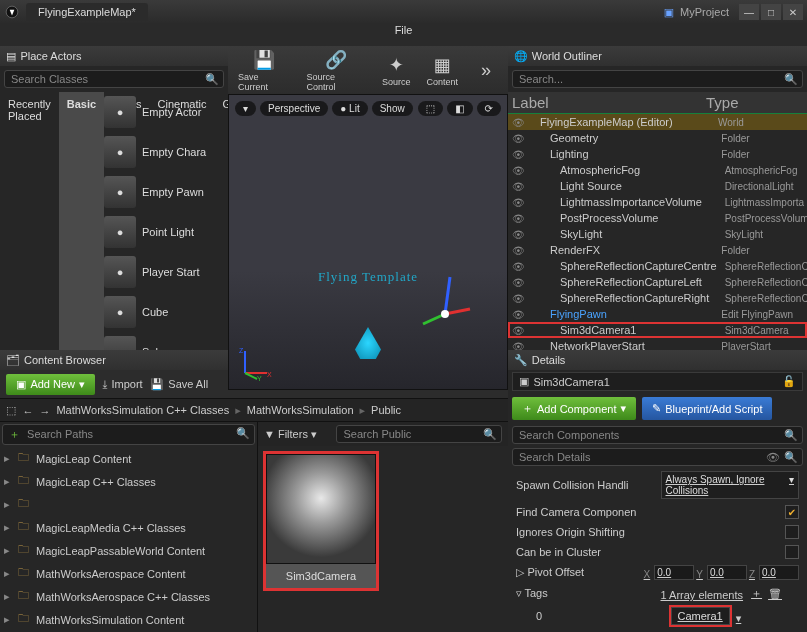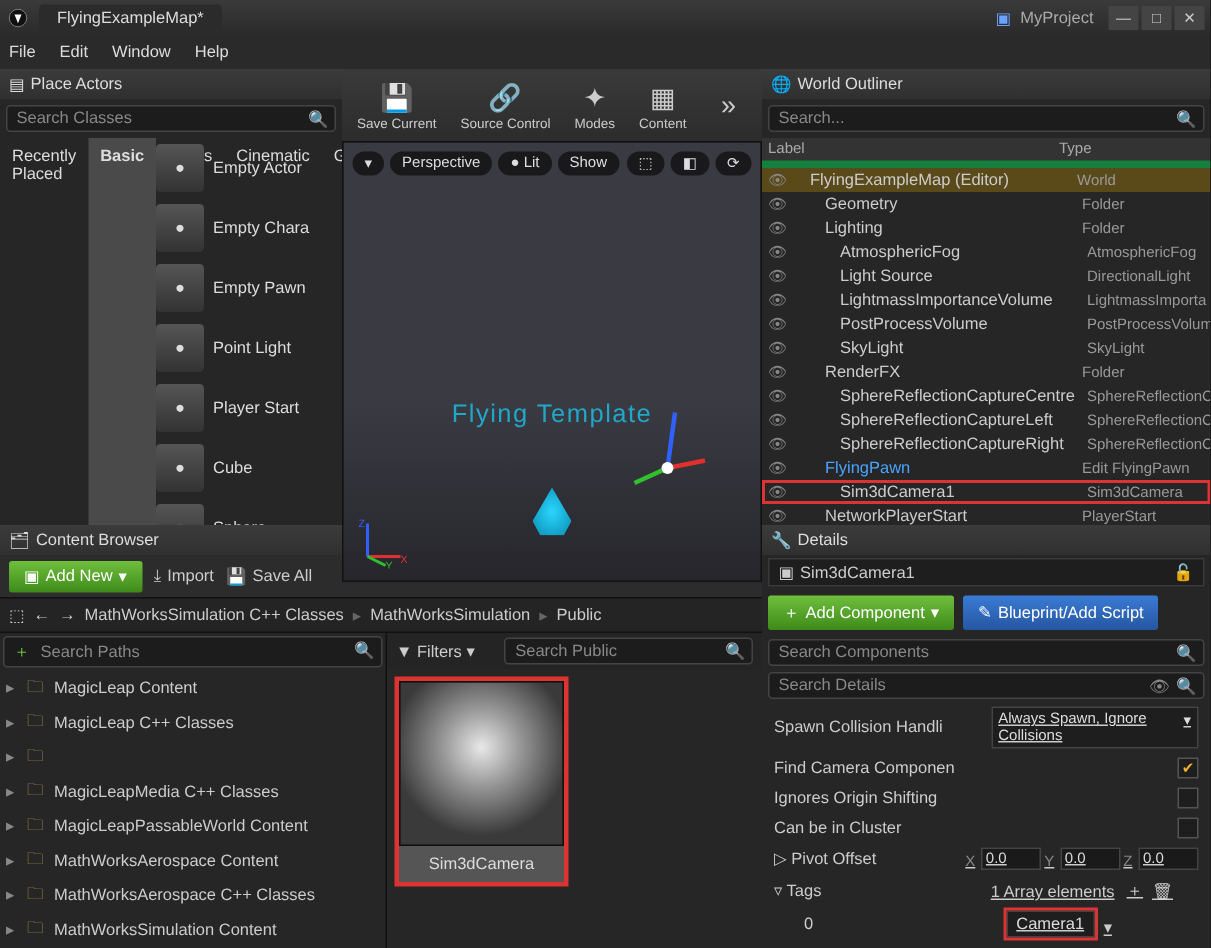--- a/index.html
+++ b/index.html
@@ -3,21 +3,21 @@
 <meta charset="utf-8">
 <style>
 * { box-sizing: border-box; margin: 0; padding: 0; }
 body { background: #1a1a1a; color: #ccc; font-family: "Segoe UI", Arial, sans-serif; font-size: 11px; width: 807px; height: 632px; overflow: hidden; }
 .titlebar { height: 24px; background: linear-gradient(#3a3a3a,#2a2a2a); display: flex; align-items: center; padding: 0 4px; }
 .titlebar .logo { width: 16px; height: 16px; display: inline-flex; align-items: center; justify-content: center; margin-right: 6px; }
 .titlebar .tabtitle { background: #2b2b2b; padding: 3px 12px; border-radius: 3px 3px 0 0; font-size: 11px; color: #ddd; }
 .titlebar .spacer { flex: 1; }
 .titlebar .project { color: #aaa; margin-right: 8px; }
 .winbtn { width: 20px; height: 16px; background: #444; margin-left: 2px; display: flex; align-items: center; justify-content: center; font-size: 10px; cursor: pointer; }
-.menubar { height: 22px; display: flex; align-items: center; padding: 0 6px; gap: 16px; background: #2a2a2a; }
+.menubar { height: 22px; display: flex; align-items: center; padding: 0 6px; gap: 16px; background: #2a2a2a; flex-direction: column; }
 .menubar span { color: #ddd; cursor: pointer; }
 .main { display: grid; grid-template-columns: 228px 280px 1fr; grid-template-rows: 1fr; height: 304px; }
 .panel-header { background: linear-gradient(#3b3b3b,#303030); height: 20px; display: flex; align-items: center; padding: 0 6px; font-size: 11px; color: #ddd; }
 .panel-header .icon { margin-right: 4px; }
 .search { background: #1c1c1c; border: 1px solid #444; border-radius: 3px; padding: 2px 20px 2px 6px; color: #888; font-size: 11px; position: relative; margin: 4px; }
 .search .mag { position: absolute; right: 4px; top: 2px; }
 .place-actors { background: #262626; display: flex; flex-direction: column; }
 .pa-body { display: flex; flex: 1; }
 .pa-cats { width: 100px; display: flex; flex-direction: row; }
 .pa-cat { padding: 6px 8px; color: #ddd; cursor: pointer; }
@@ -26,24 +26,24 @@
 .pa-item { display: flex; align-items: center; gap: 6px; padding: 4px; color: #ddd; cursor: pointer; }
 .pa-thumb { width: 32px; height: 32px; background: linear-gradient(#555,#333); border-radius: 3px; display:flex; align-items:center; justify-content:center; }
 .viewport-col { display:flex; flex-direction:column; background:#222; }
 .toolbar { height: 48px; background: linear-gradient(#3a3a3a,#2c2c2c); display:flex; align-items:center; padding: 0 6px; gap: 8px; }
 .tbtn { display:flex; flex-direction:column; align-items:center; font-size:9px; color:#ccc; cursor:pointer; padding: 2px 4px; }
 .tbtn .ticon { width:24px; height:24px; display:flex; align-items:center; justify-content:center; font-size:18px; }
 .viewport { flex:1; background: linear-gradient(#3a3a42 60%, #26262c); position:relative; border:1px solid #111; }
 .vp-controls { position:absolute; top:6px; left:6px; display:flex; gap:4px; }
 .vp-pill { background: rgba(20,20,20,.85); border-radius: 10px; padding:2px 8px; font-size:10px; color:#ddd; cursor:pointer; }
 .vp-controls-r { position:absolute; top:6px; right:6px; display:flex; gap:4px; }
-.vp-text { position:absolute; left:50%; top:62%; transform:translate(-50%,-50%); color:#1fb3d6; font-family: Liberation Sans, sans-serif; font-size:17px; opacity:.9; letter-spacing:1px; }
+.vp-text { position:absolute; left:50%; top:62%; transform:translate(-50%,-50%); color:#1fb3d6; font-family: Liberation Serif, serif; font-size:13px; opacity:.9; letter-spacing:1px; }
 .gizmo-axis { position:absolute; right:32px; bottom:60px; width:60px; height:60px; }
 .outliner { background:#262626; display:flex; flex-direction:column; }
-.out-head { display:flex; background:#333; color:#aaa; font-size:10px; padding:2px 4px; border-bottom:5px solid #15803d; }
+.out-head { display:flex; background:#333; color:#aaa; font-size:15px; padding:2px 4px; border-bottom:1px solid #15803d; }
 .out-head .c1 { flex: 2; } .out-head .c2 { flex: 1; }
 .out-tree { flex:1; overflow:hidden; font-size:11px; }
 .out-row { display:flex; align-items:center; height:16px; padding-left:4px; color:#ccc; cursor:pointer; }
 .out-row .eye { width:14px; color:#888; font-size:10px; }
 .out-row .lbl { flex:2; white-space:nowrap; overflow:hidden; }
 .out-row .typ { flex:1; color:#999; font-size:10px; white-space:nowrap; overflow:hidden; }
 .out-row.sel { background:#5a4a1a; }
 .out-row.hl { outline:2px solid #d33; outline-offset:-2px; }
 .out-row .lbl.link { color:#4aa3ff; }
 .out-foot { background:#2b2b2b; height:20px; display:flex; align-items:center; padding:0 6px; justify-content:space-between; font-size:10px; color:#ccc; }
@@ -167,21 +167,21 @@
         <div class="tbtn">
           <div class="ticon">💾</div>
           <span>Save Current</span>
         </div>
         <div class="tbtn">
           <div class="ticon">🔗</div>
           <span>Source Control</span>
         </div>
         <div class="tbtn">
           <div class="ticon">✦</div>
-          <span>Modes</span>
+          <span>Source</span>
         </div>
         <div class="tbtn">
           <div class="ticon">▦</div>
           <span>Content</span>
         </div>
         <div class="tbtn">
           <div class="ticon">»</div>
         </div>
       </div>
     <div class="viewport">

